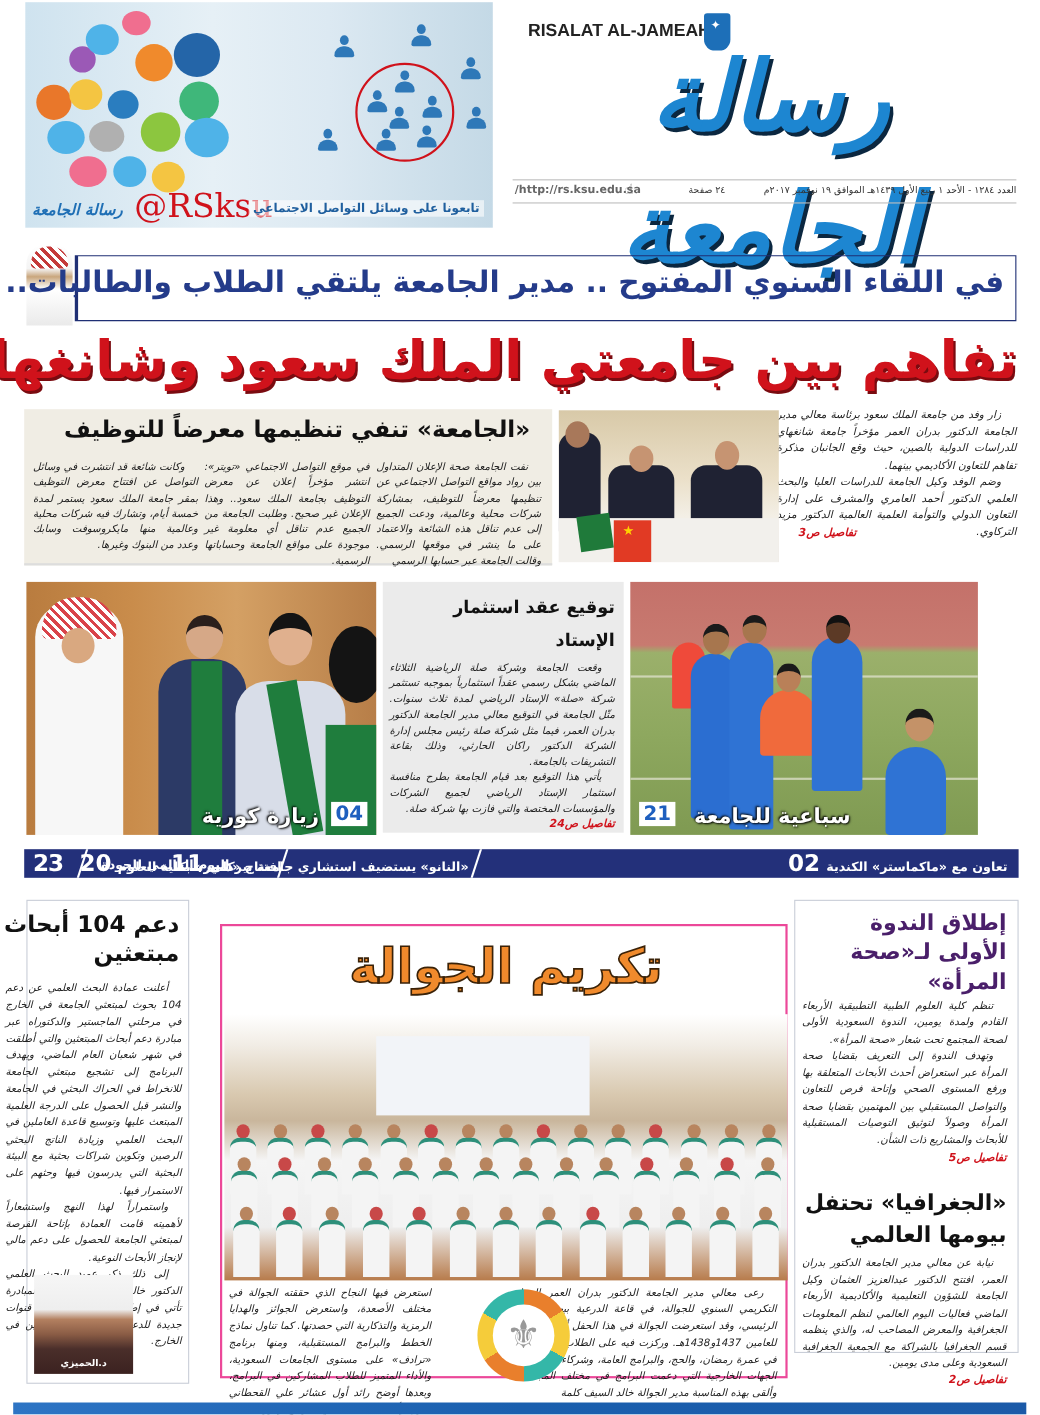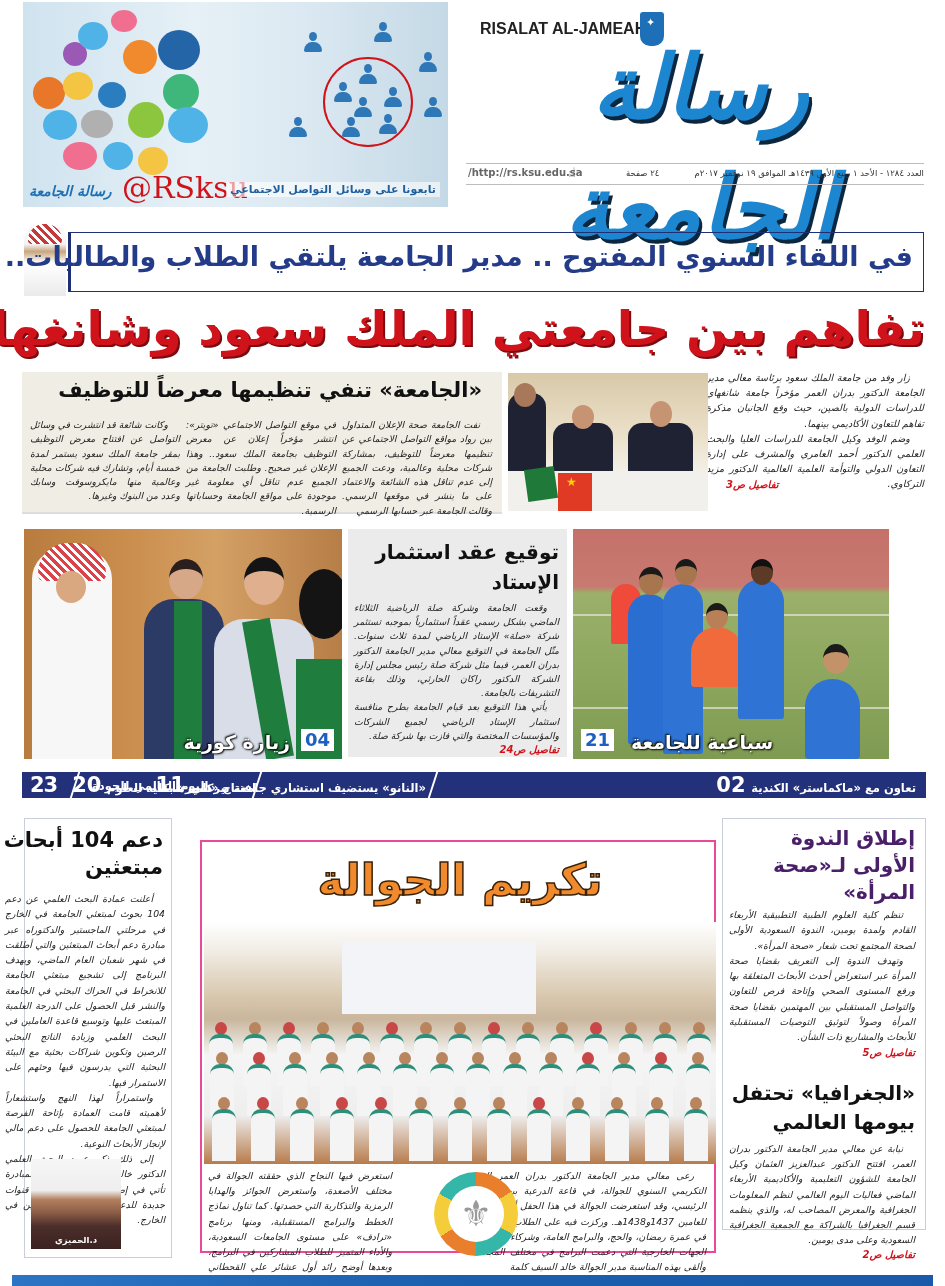--- a/index.html
+++ b/index.html
@@ -51,21 +51,21 @@
   #employment-title { right: 20px; top: 6px; font-size: 21px; font-weight: bold; color:#111; direction: rtl; white-space: nowrap; }
   .emp-col { position:absolute; top: 46px; width: 150px; font-size: 9.3px; line-height: 14.3px; }
 
   
   #korea-card { left: 24px; top: 529px; width: 318px; height: 230px; background: linear-gradient(90deg,#b97c3f 0%,#c98c4b 30%,#d4a064 60%,#b77e48 100%); overflow:hidden; }
   .figure { position:absolute; border-radius: 30px 30px 4px 4px; }
   .caption-num { position:absolute; background:#fff; color:#1e5fbf; font-weight:bold; font-size: 18px; padding: 0 4px; line-height: 22px; }
   .caption-text { position:absolute; color:#fff; font-weight:bold; font-size: 19px; text-shadow: 1px 1px 2px #000, -1px -1px 2px #000; direction: rtl; white-space: nowrap; }
 
   #stadium-story { left: 348px; top: 529px; width: 219px; height: 228px; background: #ebebeb; }
-  #stadium-title { right: 8px; top: 8px; width: 200px; font-size: 20px; line-height: 30px; font-weight: bold; color:#111; direction: rtl; }
+  #stadium-title { right: 8px; top: 8px; width: 200px; font-size: 16px; line-height: 30px; font-weight: bold; color:#111; direction: rtl; }
   #stadium-body { right: 8px; top: 72px; width: 205px; font-size: 9.3px; line-height: 14.2px; }
 
   #football-card { left: 573px; top: 529px; width: 316px; height: 230px; overflow:hidden;
     background: linear-gradient(180deg,#c4716a 0%,#c87a70 25%,#9bb06b 28%,#8ea85f 60%,#7f9a52 100%); }
 
   
   #teaser-bar { left: 22px; top: 772px; width: 904px; height: 26px; background: #23307a; }
   .teaser { position:absolute; top: 0; height: 26px; line-height: 26px; color:#fff; font-weight:bold; direction: rtl; white-space: nowrap; }
   .teaser .t-num { font-size: 21px; letter-spacing:-1px; }
   .teaser .t-txt { font-size: 11.5px; }

